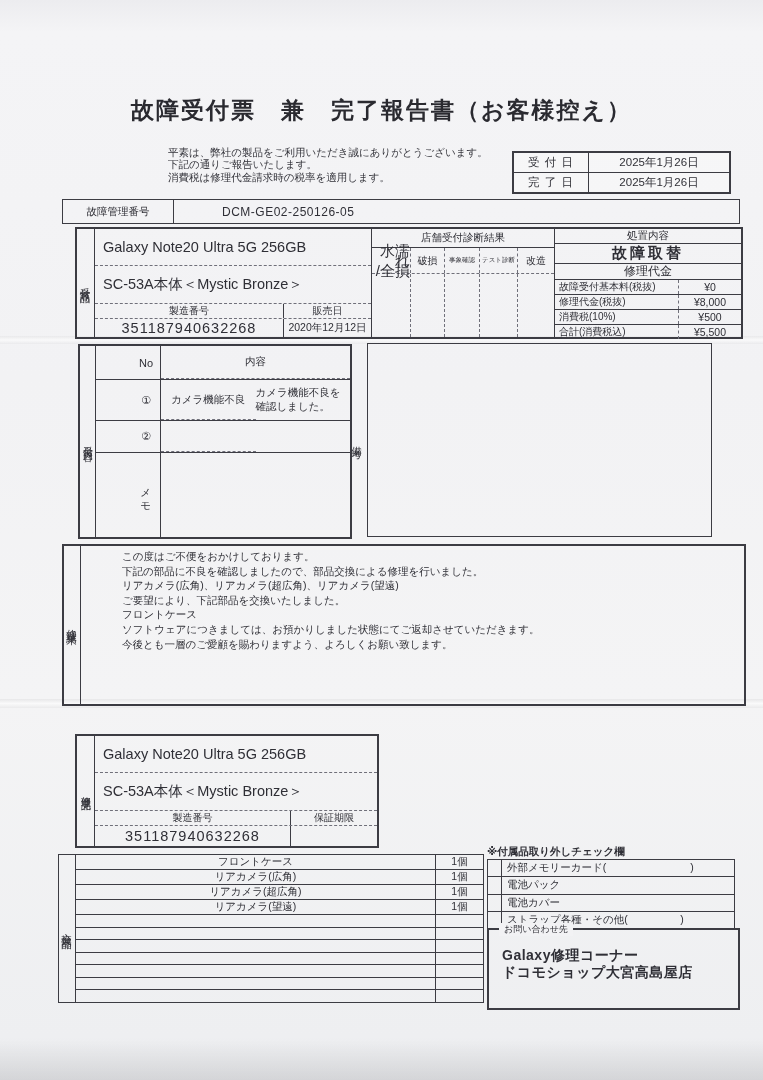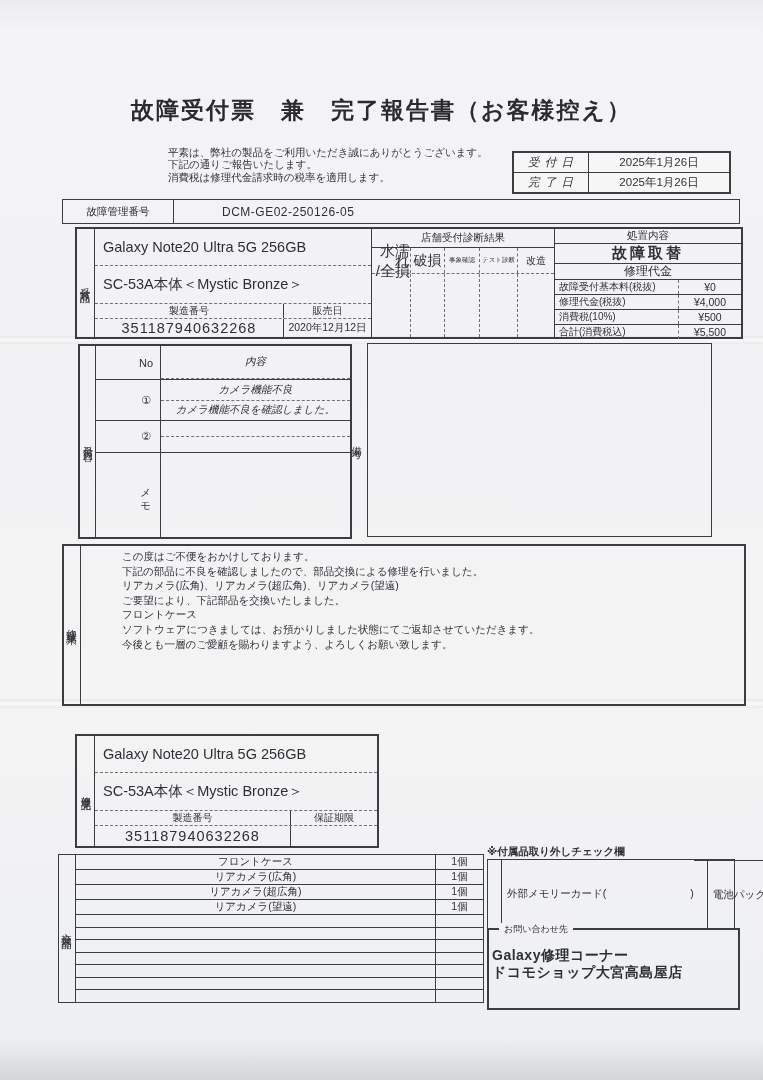--- a/index.html
+++ b/index.html
@@ -12,21 +12,21 @@
   .crease.c3 { top:1040px; height:40px; background:linear-gradient(180deg,rgba(0,0,0,0),rgba(0,0,0,0.07)); }
 
   .title { position:absolute; top:95px; left:0; right:0; text-align:center;
            font-size:23px; font-weight:bold; letter-spacing:2px; color:#2a2a30; }
 
   .intro { position:absolute; left:168px; top:146px; font-size:10.5px; line-height:12.4px; color:#33333a; }
 
   .dates { position:absolute; left:512px; top:151px; width:215px; border:2px solid #3c3c43; background:rgba(255,255,255,0.25); }
   .dates .row { display:flex; height:19px; }
   .dates .row + .row { border-top:1.5px solid #3c3c43; }
-  .dates .lbl { width:74px; border-right:1.5px solid #3c3c43; display:flex; align-items:center; justify-content:center; font-size:11.5px; letter-spacing:1px;font-style:italic; }
+  .dates .lbl { width:74px; border-right:1.5px solid #3c3c43; display:flex; align-items:center; justify-content:center; font-size:11.5px; letter-spacing:1px; }
   .dates .val { flex:1; display:flex; align-items:center; justify-content:center; font-size:11.5px; }
 
   .mgmt { position:absolute; left:62px; top:199px; width:676px; height:23px; border:1.5px solid #3c3c43; display:flex; }
   .mgmt .lbl { width:110px; border-right:1.5px solid #3c3c43; display:flex; align-items:center; justify-content:center; font-size:10.5px; }
   .mgmt .val { flex:1; display:flex; align-items:center; font-size:12px; padding-left:48px; letter-spacing:0.5px; }
 
   .topbox { position:absolute; left:75px; top:227px; width:664px; height:108px; border:2px solid #3c3c43; display:flex; }
   .vstrip { writing-mode:vertical-rl; text-orientation:upright; letter-spacing:2px;
             display:flex; align-items:center; justify-content:center; font-size:10.5px; }
   .sec1 { width:294px; border-right:1.5px solid #3c3c43; display:flex; }
@@ -41,41 +41,41 @@
   .prow-vals .c1 { font-size:14.5px; letter-spacing:1px; }
   .prow-vals .c2 { font-size:10.5px; }
 
   .sec2 { width:182px; border-right:1.5px solid #3c3c43; display:flex; flex-direction:column; }
   .sec2 .hdr { height:18px; display:flex; align-items:center; justify-content:center; font-size:10.5px; border-bottom:1px solid #3c3c43; }
   .diagcols { height:25px; display:flex; border-bottom:1px dashed #70707a; }
   .diagempty { flex:1; display:flex; }
   .dcell { display:flex; align-items:center; justify-content:center; text-align:center; }
   .dcell + .dcell { border-left:1px dashed #70707a; }
   .dc1 { width:38px; font-size:15px; line-height:10px;text-align:right; }
-  .dc2 { width:33px; font-size:14px; }
+  .dc2 { width:33px; font-size:10px; }
   .dc3 { width:34px; font-size:6.5px; }
   .dc4 { width:37px; font-size:6.5px; }
   .dc5 { flex:1; font-size:10px; }
 
   .sec3 { flex:1; display:flex; flex-direction:column; }
   .sec3 .hdr { height:16px; display:flex; align-items:center; justify-content:center; font-size:10.5px; border-bottom:1px solid #3c3c43; }
   .sec3 .action { height:21px; display:flex; align-items:center; justify-content:center; font-size:15px; font-weight:600; letter-spacing:3px; border-bottom:1px solid #3c3c43; }
   .sec3 .feehdr { height:15px; display:flex; align-items:center; justify-content:center; font-size:12px; border-bottom:1px solid #3c3c43;font-family:Liberation Mono, monospace; }
   .feerow { flex:1; display:flex; }
   .feerow + .feerow { border-top:1px solid #3c3c43; }
   .feerow .fl { flex:1; display:flex; align-items:center; padding-left:4px; font-size:10px; }
   .feerow .fv { width:62px; border-left:1px dashed #70707a; display:flex; align-items:center; justify-content:center; font-size:10.5px; }
 
   .recbox { position:absolute; left:78px; top:344px; width:270px; height:191px; border:2px solid #3c3c43; display:flex; }
   .recbox .vstrip { width:15px; border-right:1px solid #3c3c43; font-size:10px; }
   .recrows { flex:1; display:flex; flex-direction:column; }
   .rrow { display:flex; }
   .rrow + .rrow { border-top:1.5px solid #3c3c43; }
   .rno { width:28px; border-right:1px solid #3c3c43; display:flex; align-items:center; justify-content:center; font-size:11px;margin-left:36px; }
-  .rcontent { flex:1; display:flex; flex-direction:column;font-style:italic; }
+  .rcontent { flex:1; display:flex; flex-direction:row; }
   .rhalf { flex:1; display:flex; align-items:center; justify-content:center; font-size:10.5px; }
   .rhalf.topd { border-bottom:1px dashed #70707a; }
   .rrow.hdr { height:33px; } .rrow.one { height:40px; } .rrow.two { height:31px; } .rrow.memo { flex:1; }
   .memolbl { writing-mode:vertical-rl; text-orientation:upright; font-size:10.5px; letter-spacing:2px; }
 
   .bikou { position:absolute; left:349px; top:344px; height:191px; width:16px;
            writing-mode:vertical-rl; text-orientation:upright; display:flex; align-items:center; justify-content:center;
            font-size:10.5px; letter-spacing:2px; }
   .remarksbox { position:absolute; left:367px; top:343px; width:343px; height:192px; border:1.5px solid #3c3c43; }
 
@@ -89,29 +89,29 @@
 
   .partsbox { position:absolute; left:58px; top:854px; width:424px; height:147px; border:1.5px solid #3c3c43; display:flex; }
   .partsbox .vstrip { width:16px; border-right:1px solid #3c3c43; font-size:10.5px; }
   .partsrows { flex:1; display:flex; flex-direction:column; }
   .partrow { flex:1; display:flex; }
   .partrow + .partrow { border-top:1px solid #3c3c43; }
   .pname { flex:1; display:flex; align-items:center; justify-content:center; font-size:10.5px; }
   .pqty { width:47px; border-left:1px solid #3c3c43; display:flex; align-items:center; justify-content:center; font-size:10.5px; }
 
   .acctitle { position:absolute; left:487px; top:845px; font-size:10.5px; font-weight:600; }
-  .accbox { position:absolute; left:487px; top:859px; width:246px; height:68px; border:1.5px solid #3c3c43; display:flex; flex-direction:row; }
+  .accbox { position:absolute; left:487px; top:859px; width:246px; height:68px; border:1.5px solid #3c3c43; display:flex; flex-direction:column; }
   .accrow { flex:1; display:flex; }
   .accrow + .accrow { border-top:1px solid #3c3c43; }
   .accchk { width:13px; border-right:1px solid #3c3c43; }
   .acclbl { flex:1; display:flex; align-items:center; padding-left:5px; font-size:10.5px; white-space:pre; }
 
   .contact { position:absolute; left:487px; top:928px; width:249px; height:78px; border:2px solid #3c3c43; }
   .contact .legend { position:absolute; top:-7px; left:10px; background:#f2f2f4; padding:0 5px; font-size:9px; }
-  .contact .lines { padding:17px 0 0 3px; font-size:14px; font-weight:bold; line-height:17px; letter-spacing:0.5px; }
+  .contact .lines { padding:17px 0 0 13px; font-size:14px; font-weight:bold; line-height:17px; letter-spacing:0.5px; }
 </style>
 </head>
 <body>
 
 <div class="page">
   <div class="crease c1"></div>
   <div class="crease c2"></div>
   <div class="crease c3"></div>
 
   <div class="title">故障受付票　兼　完了報告書（お客様控え）</div>
@@ -178,21 +178,21 @@
     <div class="sec3">
       <div class="hdr">処置内容</div>
       <div class="action">故障取替</div>
       <div class="feehdr">修理代金</div>
       <div class="feerow">
         <div class="fl">故障受付基本料(税抜)</div>
         <div class="fv">¥0</div>
       </div>
       <div class="feerow">
         <div class="fl">修理代金(税抜)</div>
-        <div class="fv">¥4,000</div>
+        <div class="fv">¥8,000</div>
       </div>
       <div class="feerow">
         <div class="fl">消費税(10%)</div>
         <div class="fv">¥500</div>
       </div>
       <div class="feerow">
         <div class="fl">合計(消費税込)</div>
         <div class="fv">¥5,500</div>
       </div>
     </div>

